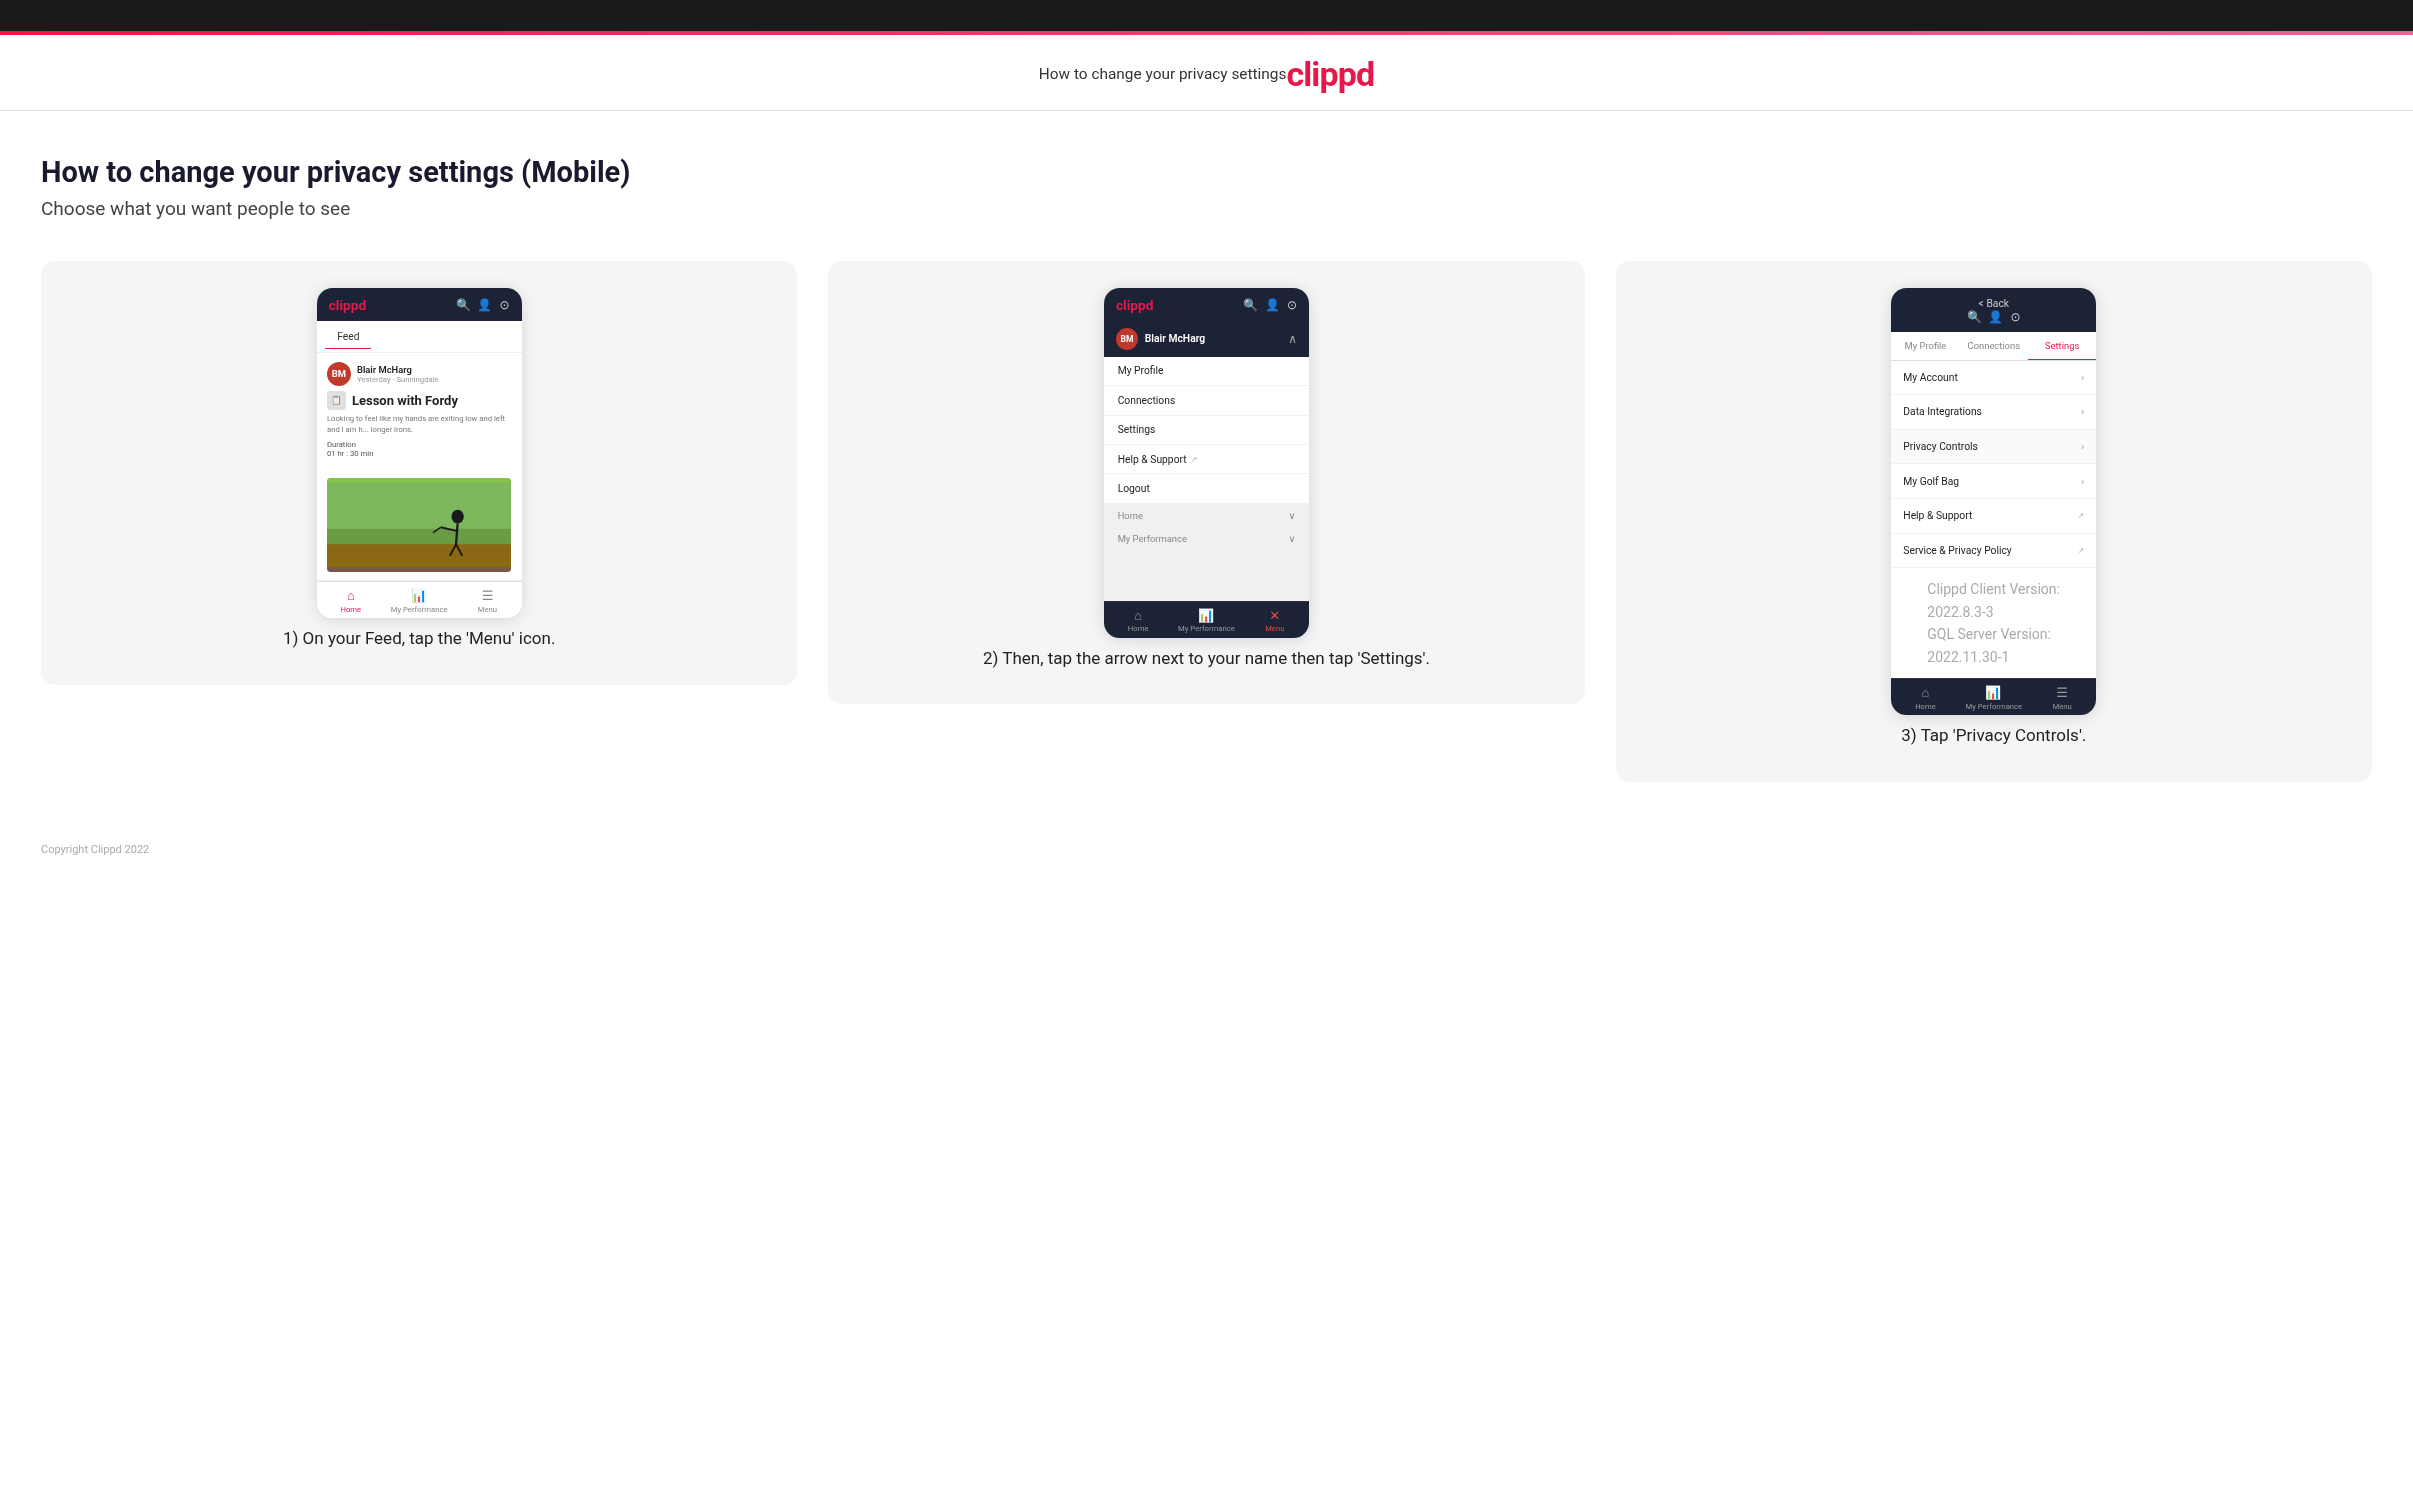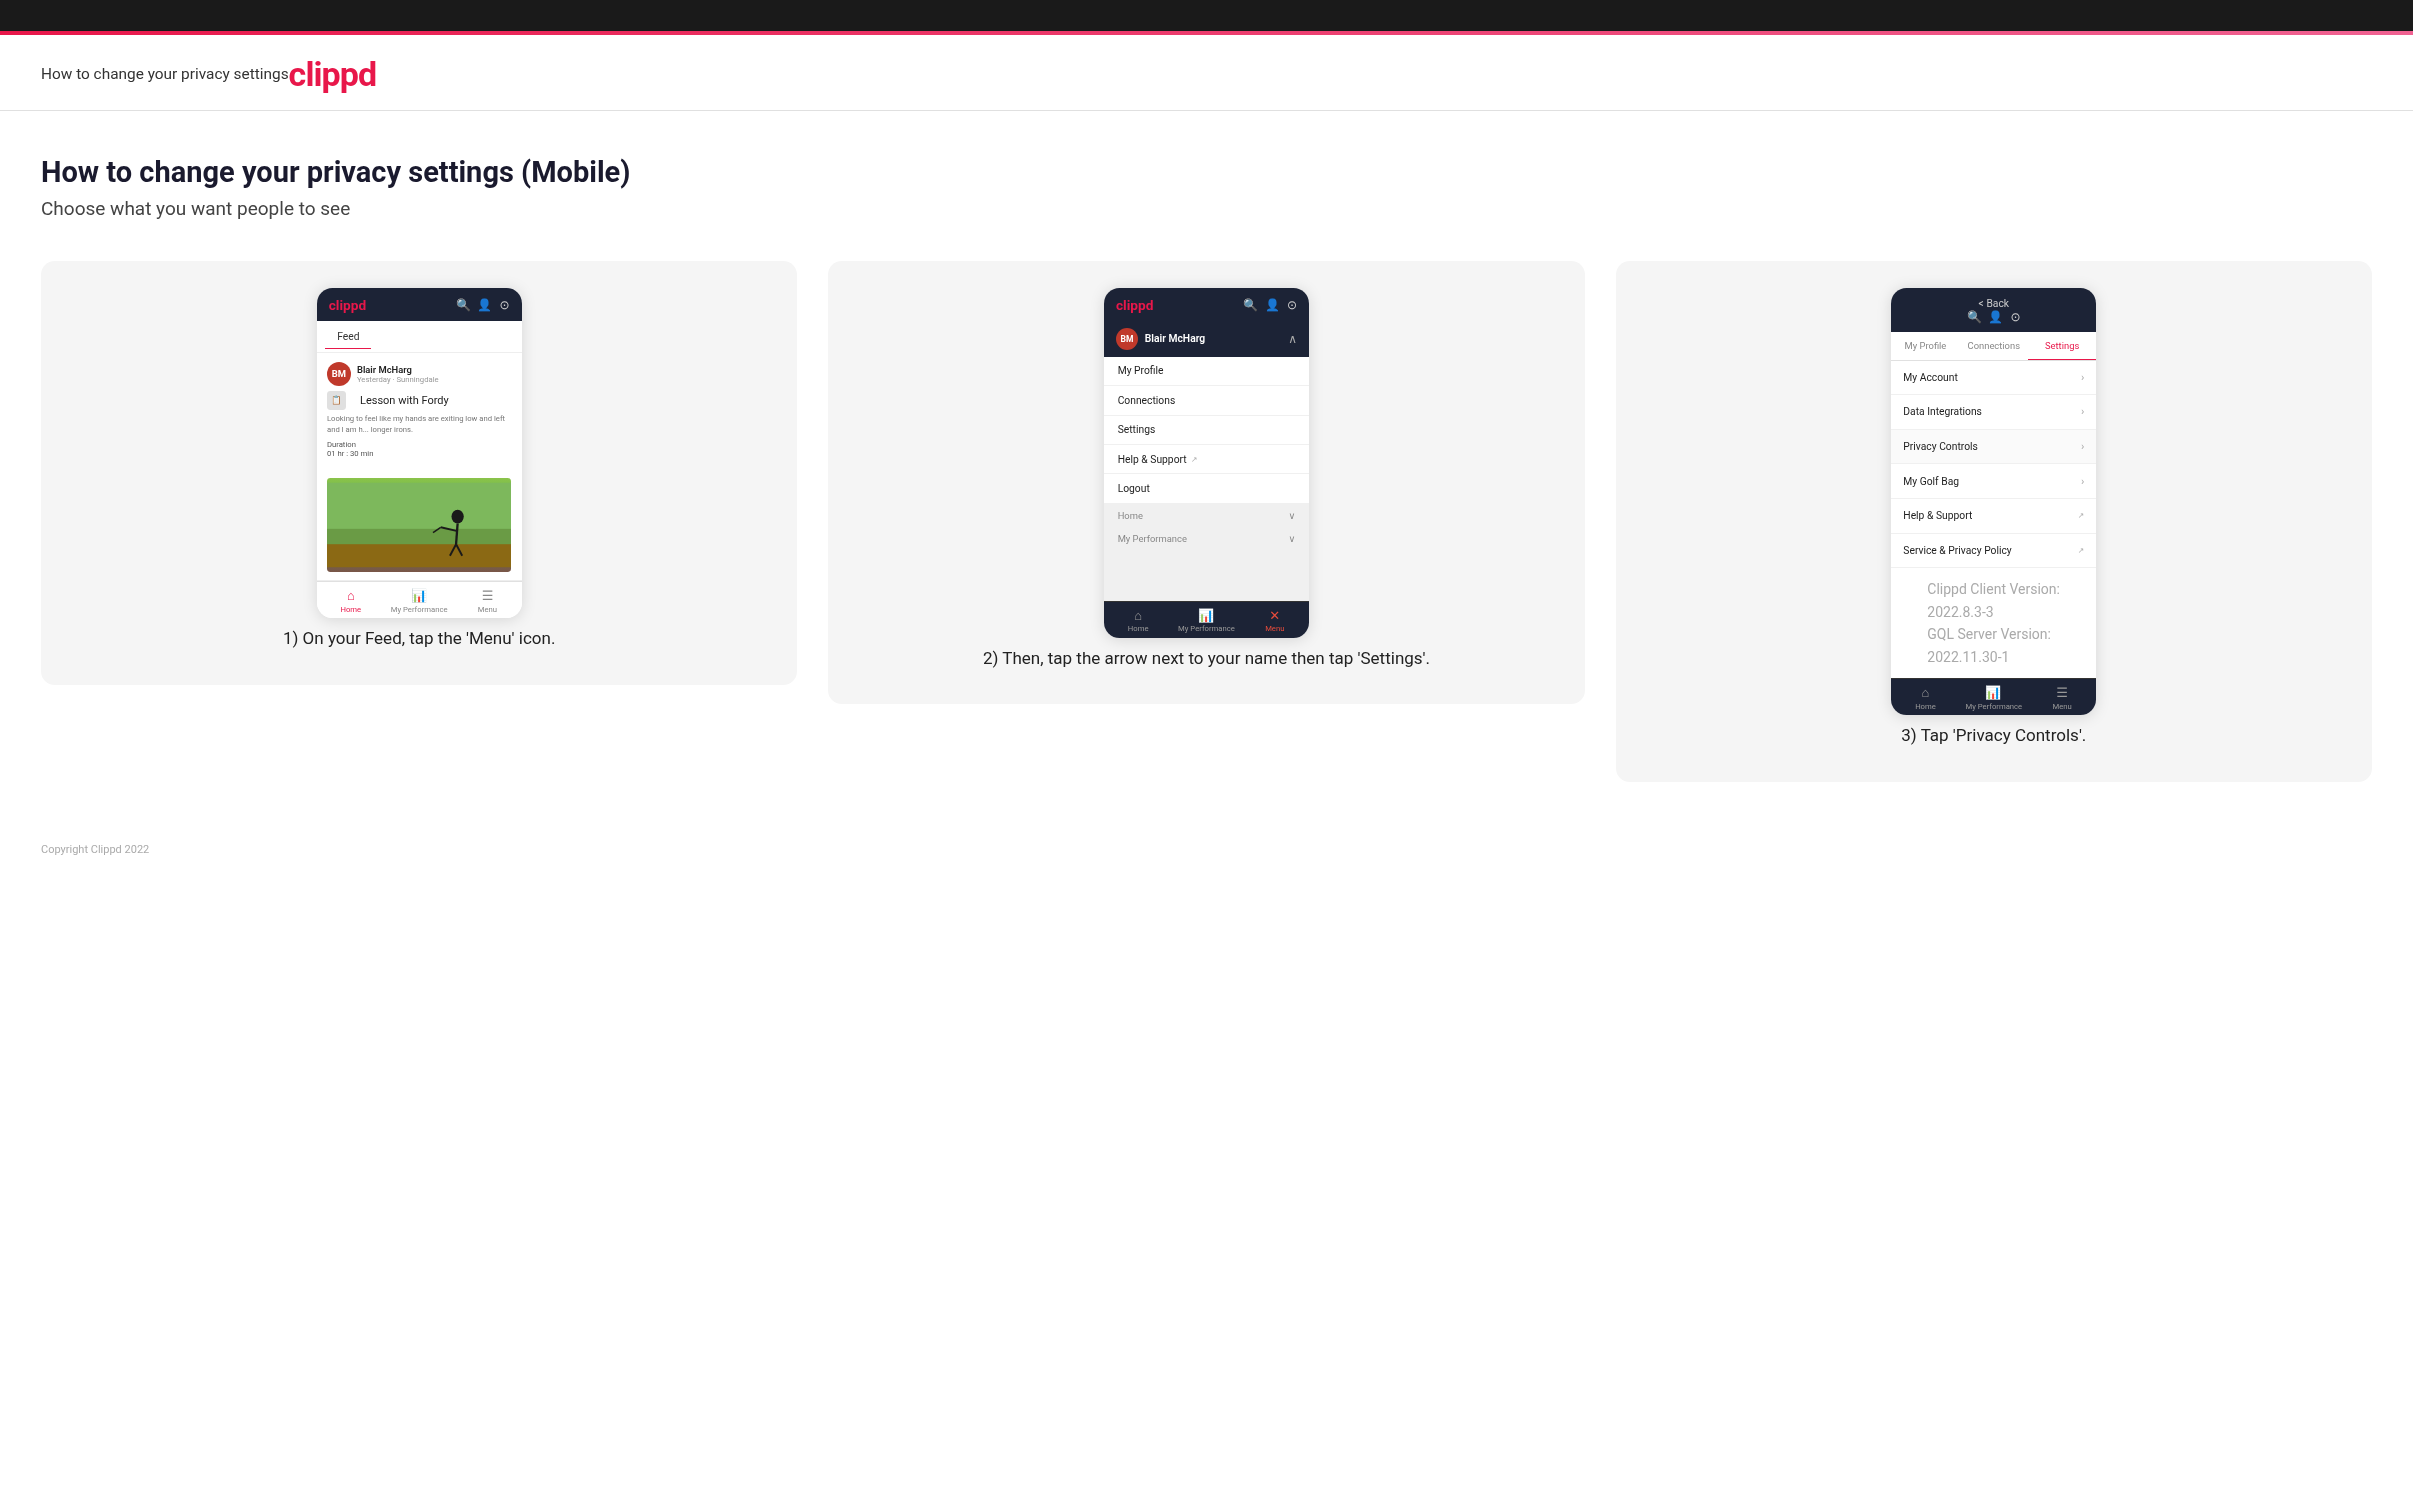--- a/index.html
+++ b/index.html
@@ -20,21 +20,21 @@
     
     .accent-line {
       height: 4.3px;
       background: linear-gradient(90deg, #e8174a 0%, #f06292 100%);
     }
 
     
     .header {
       display: flex;
       align-items: center;
-      justify-content: flex-start;
+      justify-content: center;
       padding: 19px 41px 15.4px 41px;
       border-bottom: 1.3px solid #e0e0e0;
     }
 
     .header-title {
       font-size: 15.4px;
       color: #333;
       font-weight: 400;
     }
 
@@ -130,21 +130,21 @@
     }
     .s1-username { font-weight: 600; font-size: 9.4px; color: #222; }
     .s1-date { font-size: 7.7px; color: #999; }
     .s1-lesson-row { display: flex; align-items: center; gap: 6px; margin-bottom: 4.3px; }
     .s1-lesson-icon {
       width: 19px; height: 19px; border-radius: 3.4px;
       background: #e0e0e0;
       display: flex; align-items: center; justify-content: center;
       font-size: 8.5px; color: #777;
     }
-    .s1-lesson-title { font-weight: 400; font-size: 11px; margin-left: 8px; }
+    .s1-lesson-title { font-weight: 700; font-size: 13px; }
     .s1-lesson-desc { font-size: 7.7px; color: #777; margin-bottom: 4.3px; line-height: 1.4; }
     .s1-duration { font-size: 7.7px; color: #555; margin-bottom: 20px; }
     .s1-golf-img {
       width: 100%; height: 94px;
       background: linear-gradient(180deg, #8bc34a 0%, #4caf50 40%, #795548 100%);
       position: relative;
       overflow: hidden;
       border-radius: 3.4px;
     }
 

